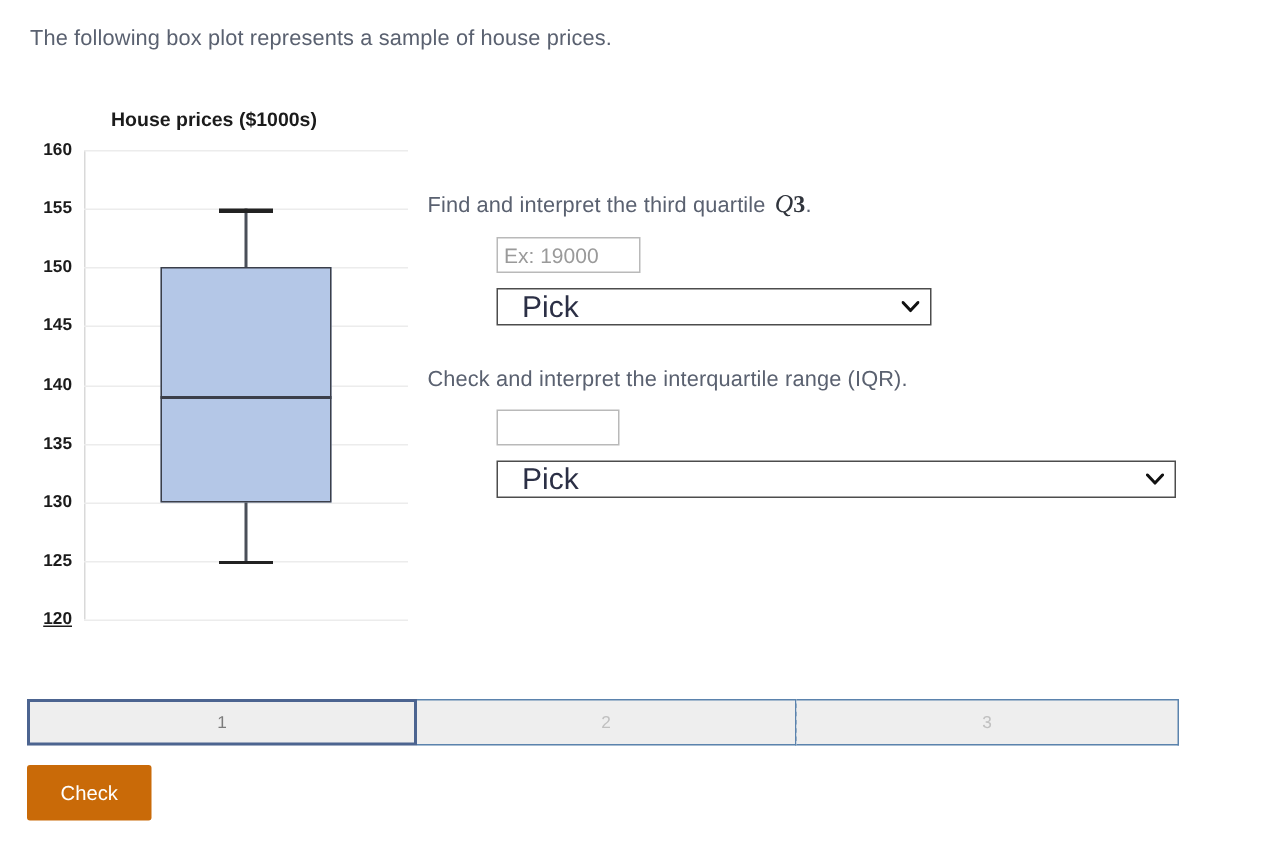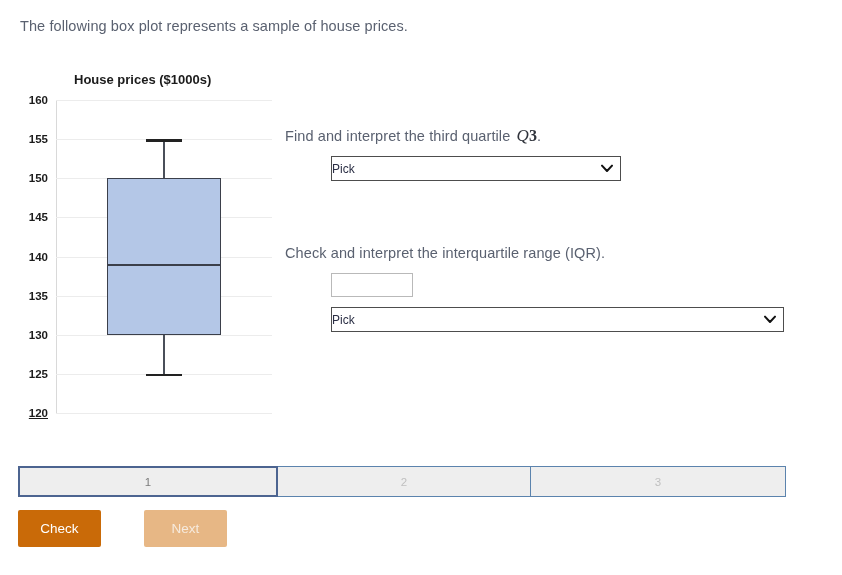--- a/index.html
+++ b/index.html
@@ -142,23 +142,23 @@
   }
   .answer-input::placeholder { color: #9a9a9a; opacity: 1; }
   .answer-select {
     display: block;
     box-sizing: border-box;
     height: 25px;
     border: 1px solid #4d4d4d;
     border-radius: 0;
     background: #fff;
     font-family: "Liberation Sans", sans-serif;
-    font-size: 12px;
+    font-size: 20px;
     color: #2b2f45;
-    padding: 1px 0;
+    padding: 1px 16px;
     outline: none;
     -webkit-appearance: none;
     -moz-appearance: none;
     appearance: none;
   }
   .select-shell { position: relative; display: inline-block; }
   .select-caret {
     position: absolute;
     right: 8px;
     top: 50%;
@@ -265,20 +265,21 @@
       <div class="bp-cap" style="left: 90px; width: 36px; top: 273.875px;"></div>
     </div>
 </div>
 
 <div class="qpanel">
 
   <div class="qblock" id="qblock-0" style="top:126px;">
     <div class="qtext">
       <span>Find and interpret the third quartile </span><span class="mathq"><span>Q</span><b>3</b></span><span>.</span>
     </div>
+    <input class="answer-input" id="input-0" type="text" style="margin-left: 46px; margin-top: 12px; width: 96px;" placeholder="Ex: 19000">
     <div class="select-shell" style="margin-left:46px;margin-top:10px;">
       <select class="answer-select" id="select-0" style="width:290px;"><option>Pick</option></select>
       <span class="select-caret">
         <svg width="12" height="9" viewBox="0 0 12 9">
             <path d="M1 1.6 L6 7 L11 1.6" stroke="#111" stroke-width="2" fill="none" stroke-linecap="round" stroke-linejoin="round"></path>
           </svg>
       </span>
     </div>
   </div>
 
@@ -300,14 +301,13 @@
 </div>
 
 <div class="progress" id="progress-bar">
     <div class="seg active" style="width: 260px;">1</div>
     <div class="seg" style="width: 253px;">2</div>
     <div class="seg dashed-left" style="width: 255px;">3</div>
   </div>
 
 <div class="btnrow">
   <button class="btn btn-check">Check</button>
-  <button class="btn btn-next">Next</button>
 </div>
 
 </body></html>

